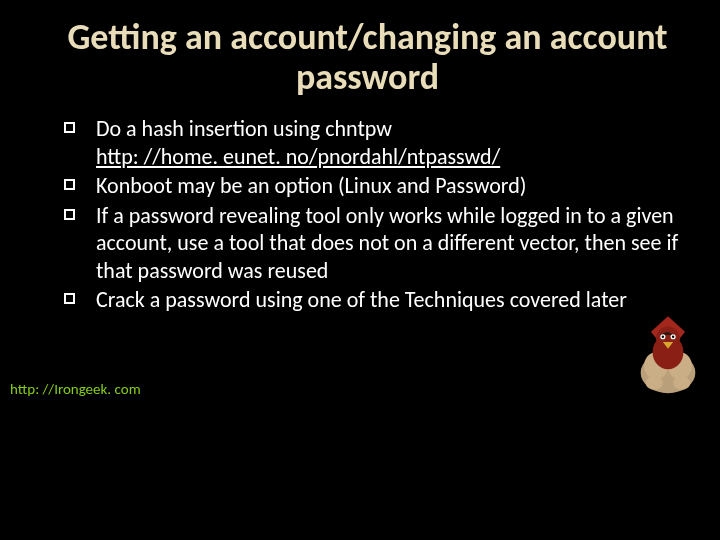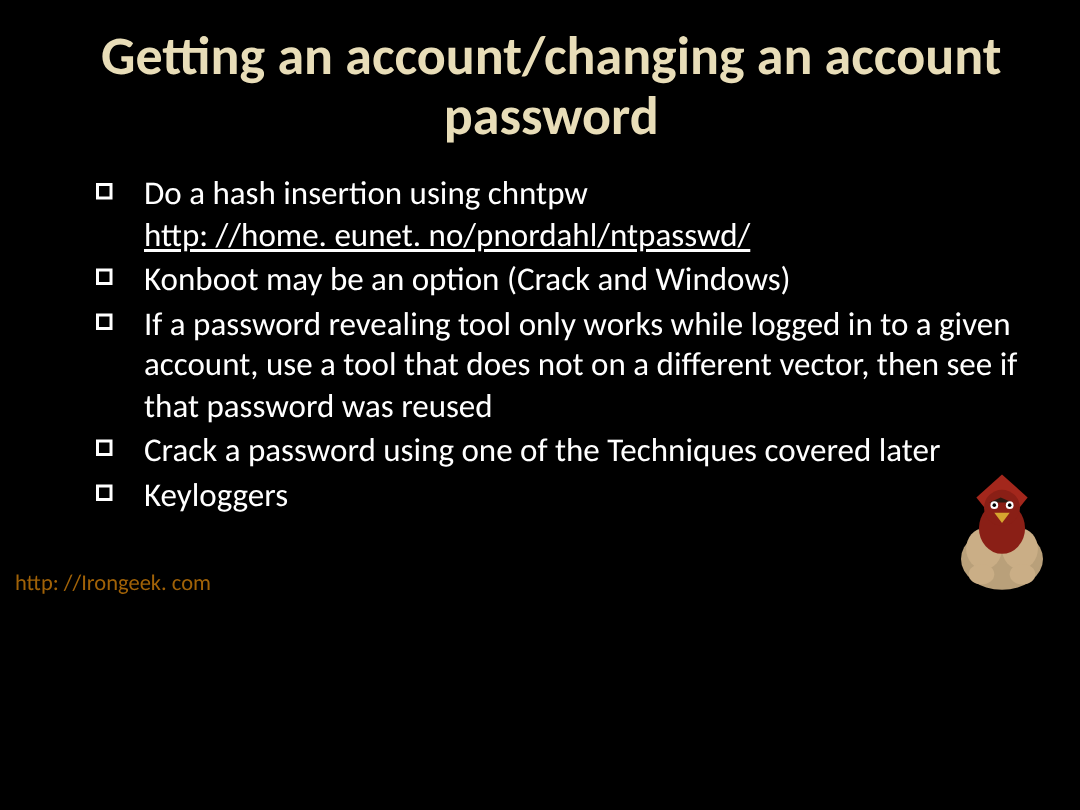--- a/index.html
+++ b/index.html
@@ -56,21 +56,21 @@
     text-decoration: underline;
     color: #fff;
     cursor: pointer;
     display: inline;
   }
   .footer {
     position: absolute;
     left: 10px;
     bottom: 10px;
     font-size: 15px;
-    color: #a16207;
+    color: #84cc16;
   }
   .mascot {
     position: absolute;
     right: 8px;
     bottom: 8px;
     width: 88px;
     height: 94px;
   }
   .mascot svg { width: 100%; height: 100%; }
 </style>
@@ -80,30 +80,27 @@
 <div class="slide">
 
   <h1 class="title">Getting an account/changing an account password</h1>
 
   <ul class="bullets">
     <li>
       <span>Do a hash insertion using chntpw</span><br>
       <span class="link">http: //home. eunet. no/pnordahl/ntpasswd/</span>
     </li>
     <li>
-      <span>Konboot may be an option (Crack and Windows)</span><br>
+      <span>Konboot may be an option (Linux and Password)</span><br>
     </li>
     <li>
       <span>If a password revealing tool only works while logged in to a given account, use a tool that does not on a different vector, then see if that password was reused</span>
     </li>
     <li>
       <span>Crack a password using one of the Techniques covered later</span>
-    </li>
-    <li>
-      <span>Keyloggers</span>
     </li>
   </ul>
 
   <div class="footer">http: //Irongeek. com</div>
 
   <div class="mascot">
     <svg viewBox="0 0 100 110">
 
       <ellipse cx="50" cy="78" rx="32" ry="24" fill="#b9a07a"></ellipse>
       <ellipse cx="36" cy="70" rx="14" ry="16" fill="#caae86"></ellipse>

